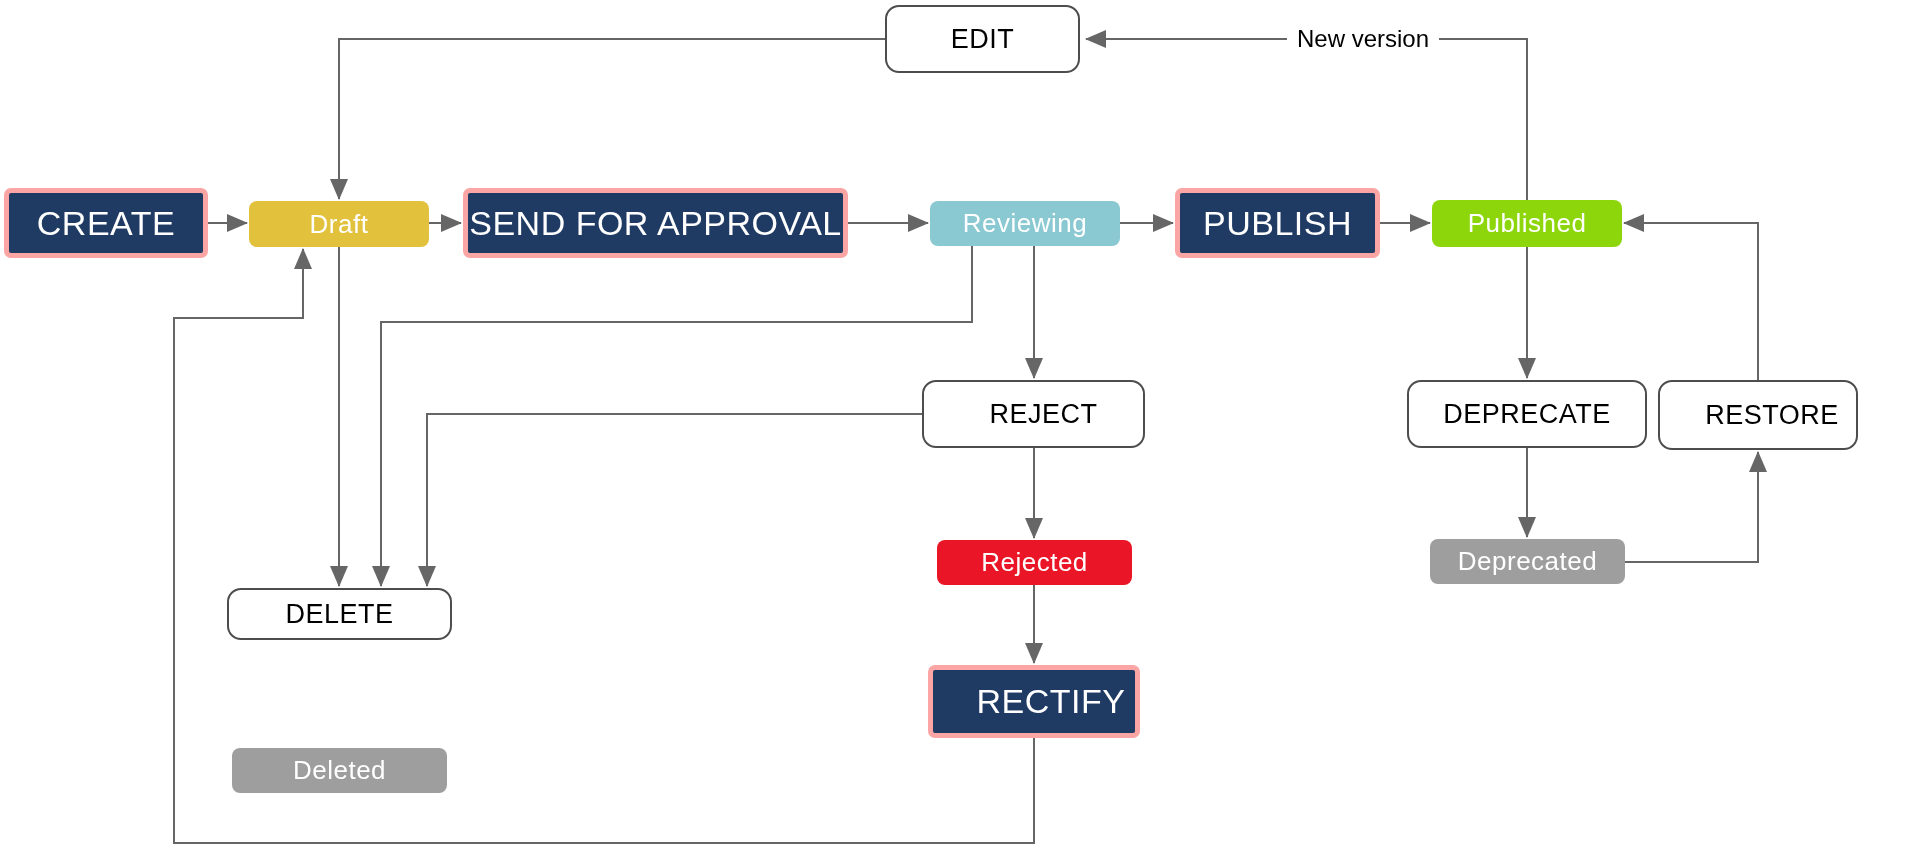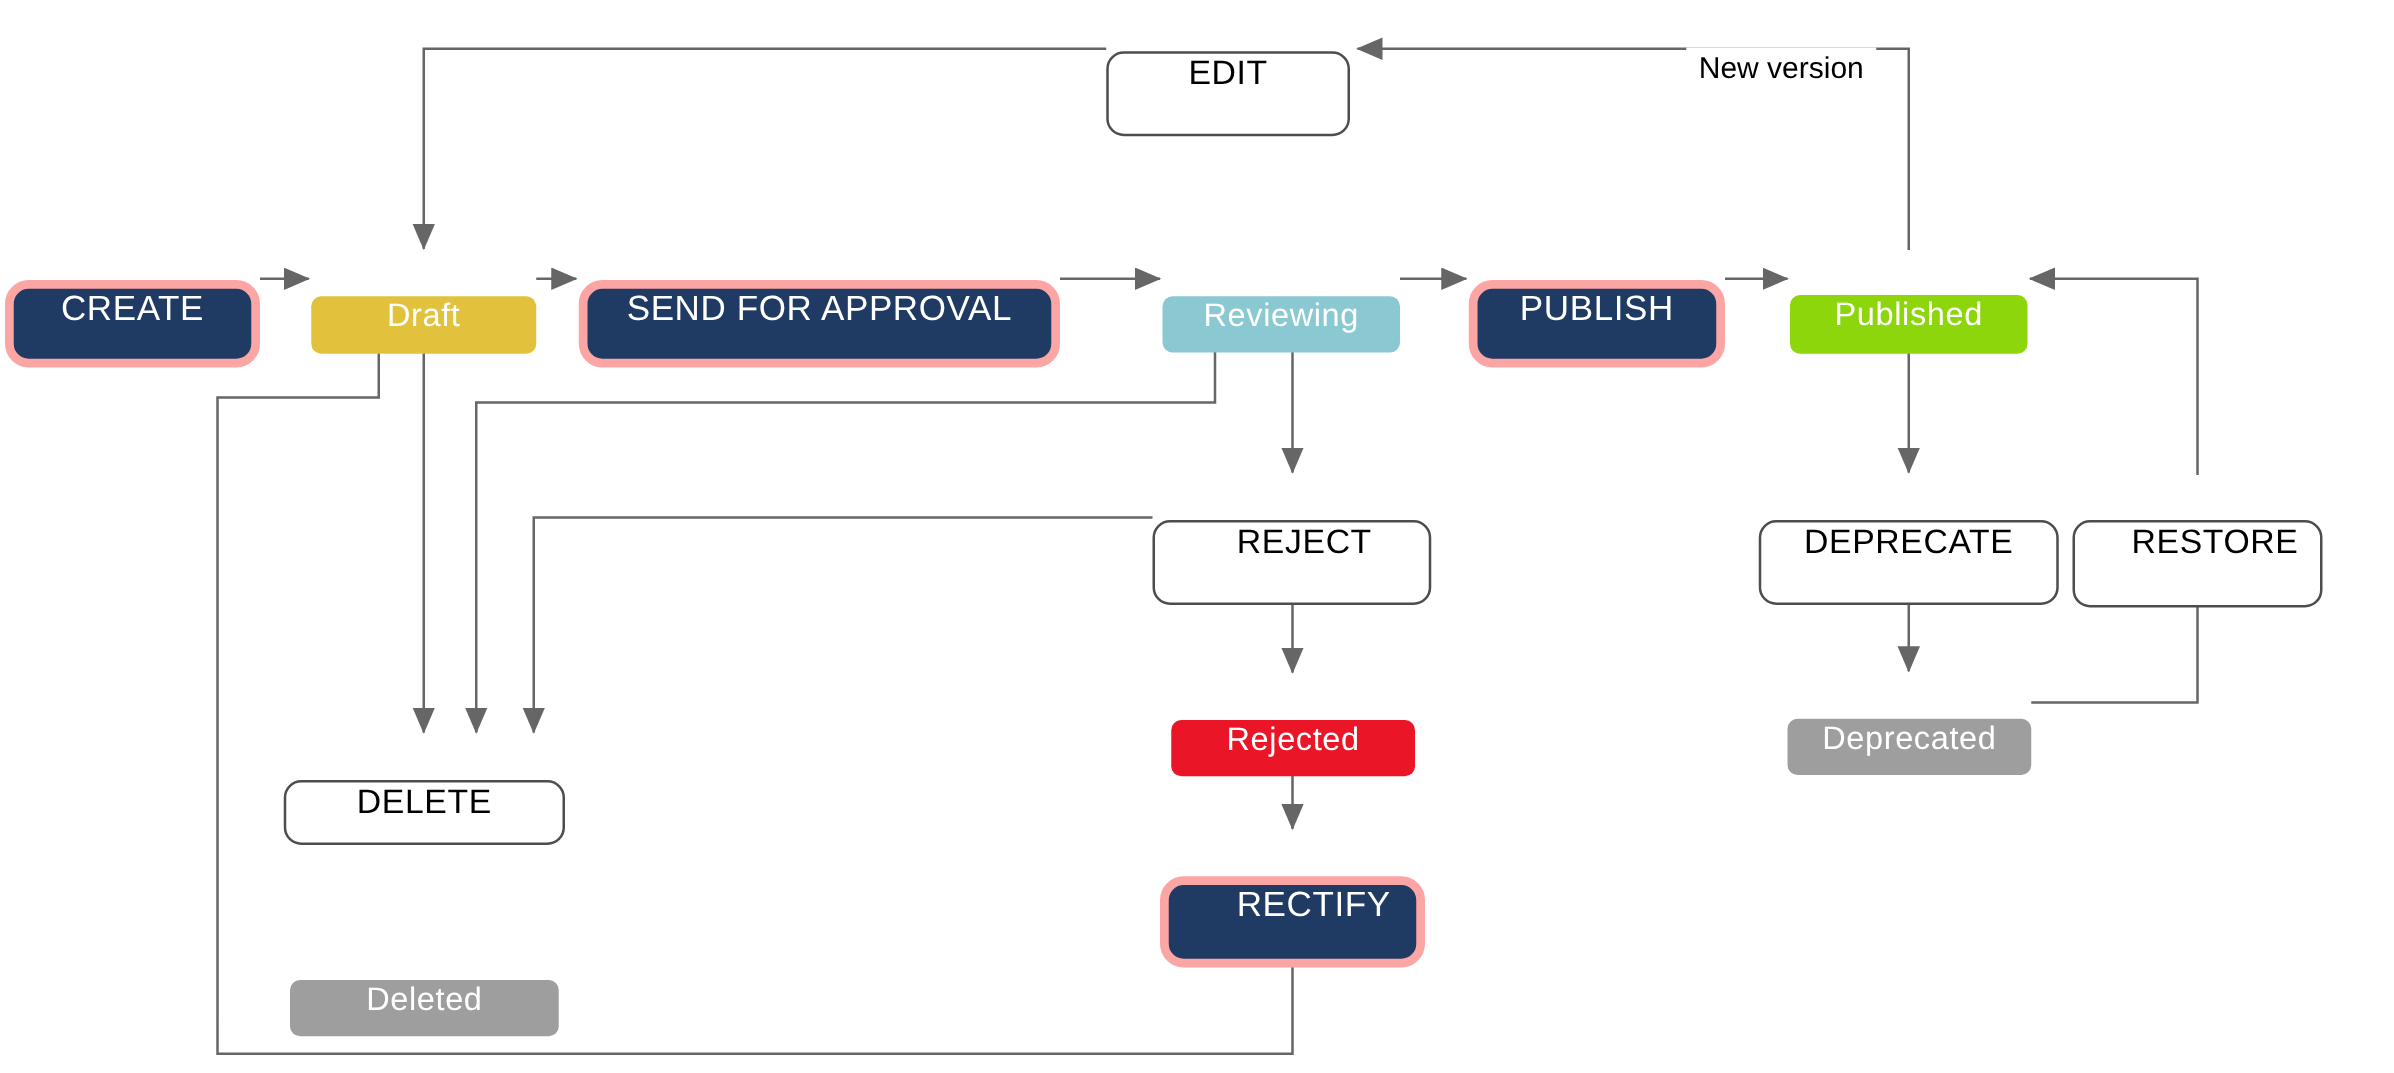--- a/index.html
+++ b/index.html
@@ -3,24 +3,24 @@
 <meta charset="utf-8">
 <style>
   html,body{margin:0;padding:0;background:#fff;}
   #canvas{
     position:relative;width:1915px;height:858px;background:#ffffff;
     font-family:"Liberation Sans",sans-serif;overflow:hidden;
   }
   #wires{position:absolute;left:0;top:0;width:1915px;height:858px;}
   #wires polyline{fill:none;stroke:var(--line,#666666);stroke-width:2;}
   .node{
-    position:absolute;display:flex;justify-content:center;
-    box-sizing:border-box;text-align:center;letter-spacing:0.5px;white-space:nowrap;margin-top:36px;
+    position:absolute;display:flex;align-items:center;justify-content:center;
+    box-sizing:border-box;text-align:center;letter-spacing:0.5px;white-space:nowrap;
   }
-  .action{color:#ffffff;font-size:28px;border:7px solid #fca5a5;border-radius:19px;}
+  .action{color:#ffffff;font-size:34px;border:5px solid #fca5a5;border-radius:7px;}
   .state{color:#ffffff;font-size:26px;border:none;border-radius:8px;}
   .command{color:#000000;font-size:27px;border:2px solid #4d4d4d;border-radius:14px;background:#fff;}
   .edge-label{
     position:absolute;font-size:24px;color:#000;background:#ffffff;
     padding:0 10px;line-height:34px;
   }
 </style>
 </head>
 <body>
 
@@ -91,15 +91,15 @@
   <div class="node command" style="left: 1407px; top: 380px; width: 240px; height: 68px; background-color: rgb(255, 255, 255);">
       <span>DEPRECATE</span>
     </div>
   <div class="node command" style="left: 1658px; top: 380px; width: 200px; height: 70px; background-color: rgb(255, 255, 255); padding-left: 28px;">
       <span>RESTORE</span>
     </div>
   <div class="node state" style="left: 1430px; top: 539px; width: 195px; height: 45px; background-color: rgb(158, 158, 158);">
       <span>Deprecated</span>
     </div>
 
-  <span class="edge-label" style="left:1349px;top:22px;margin-top:16px;">New version</span>
+  <span class="edge-label" style="left:1287px;top:22px;">New version</span>
 
 </div>
 
 </body></html>

